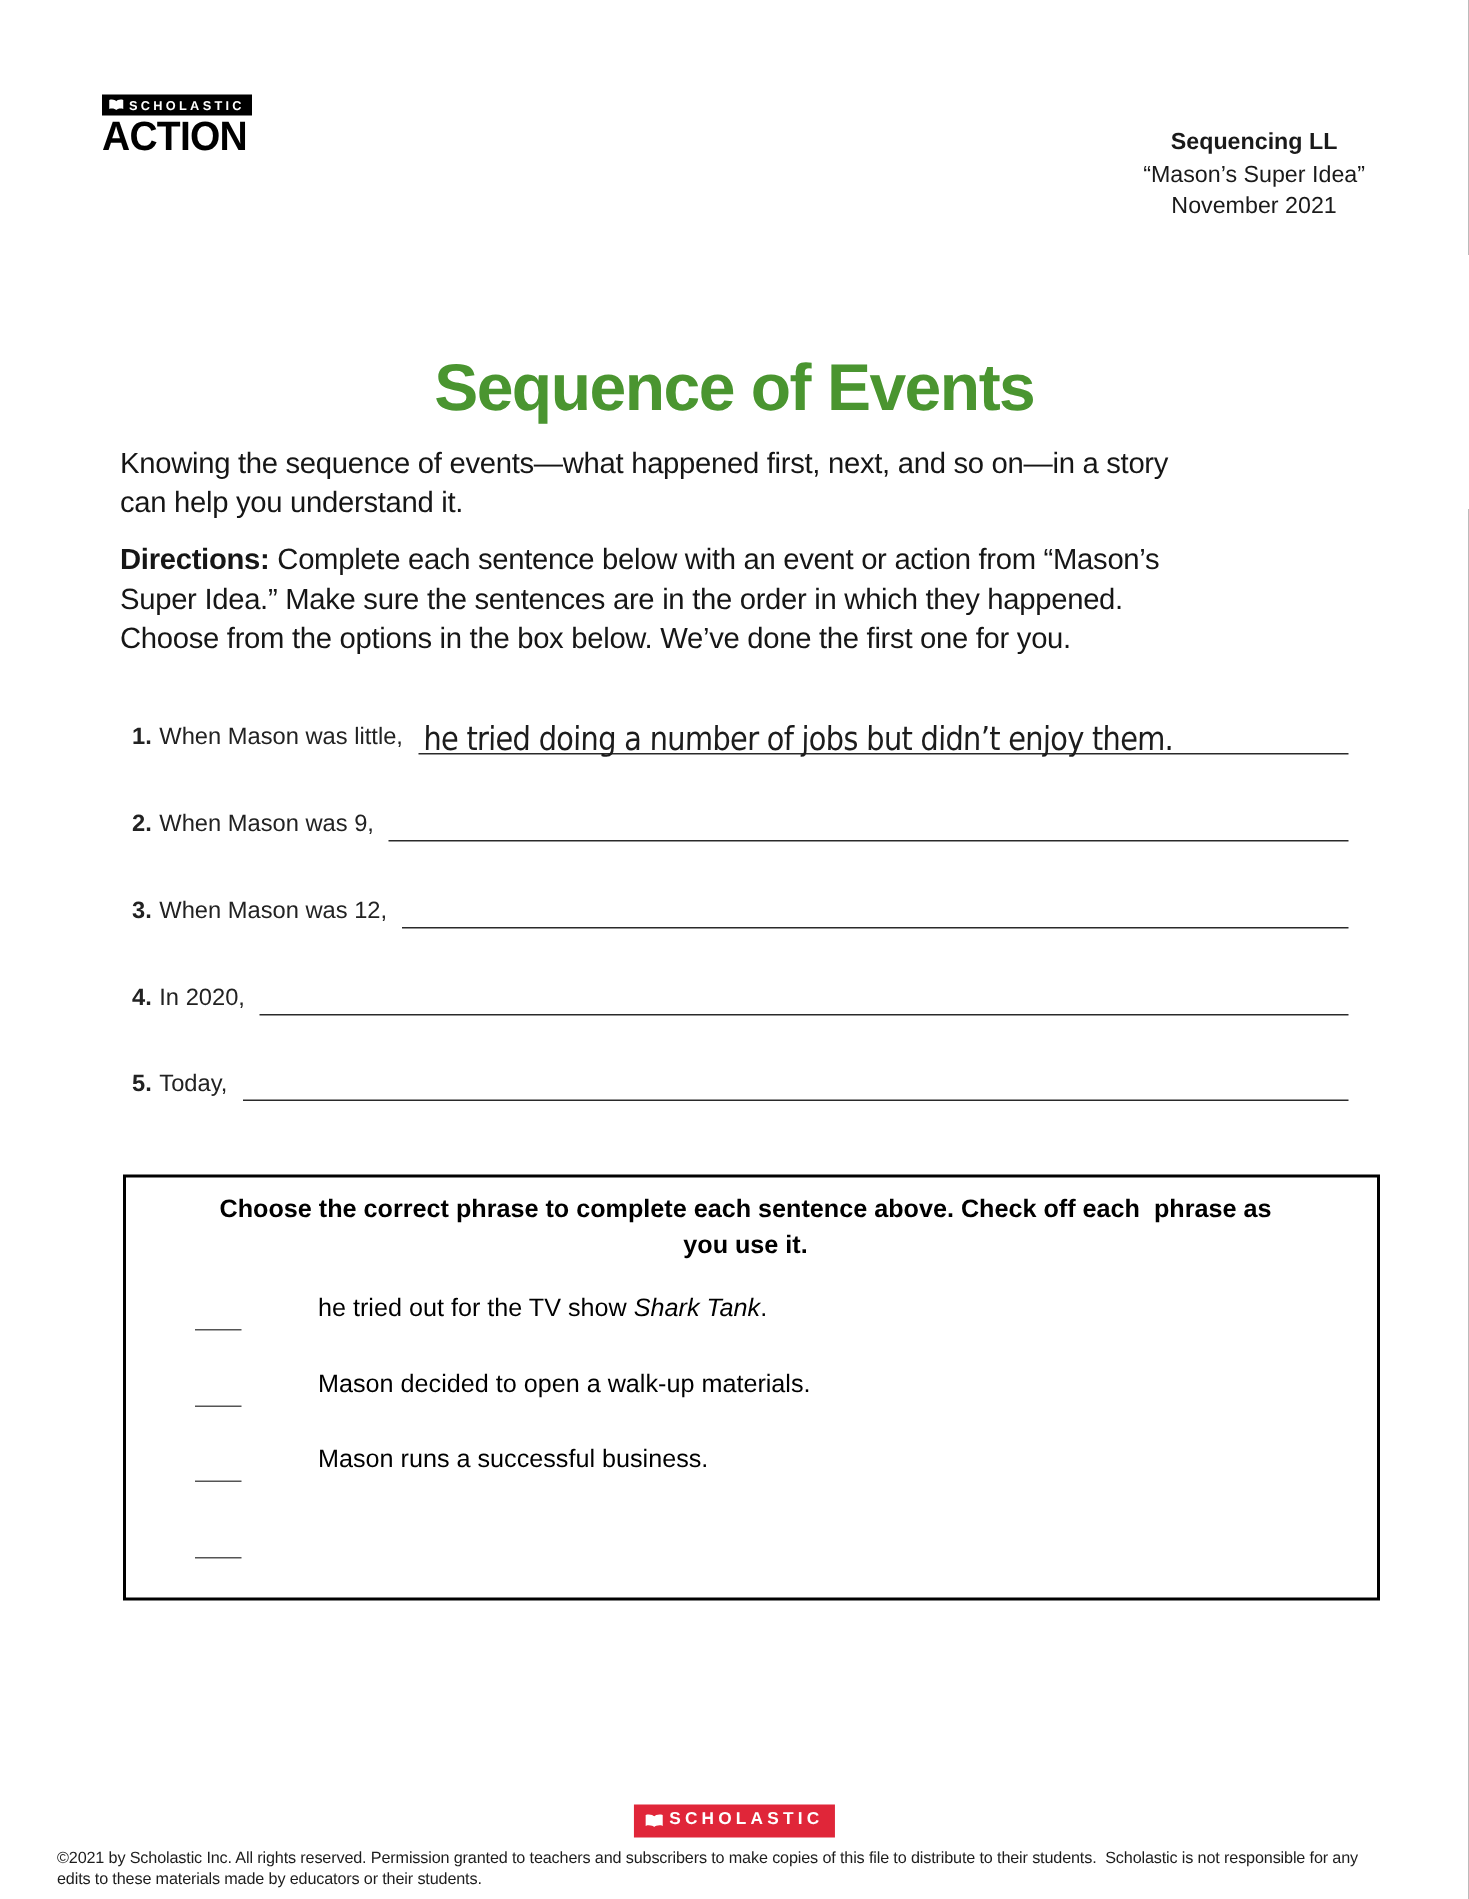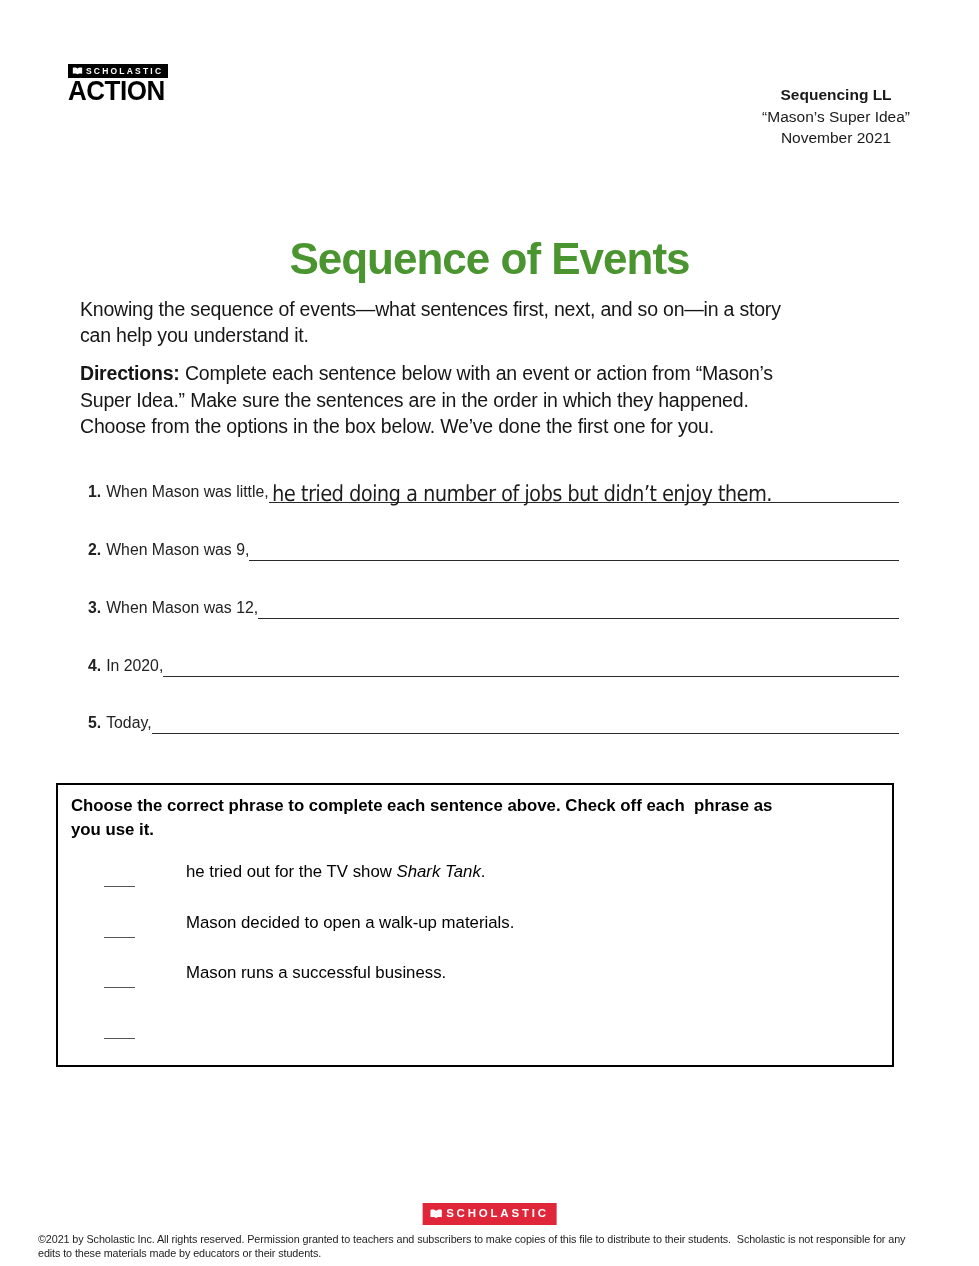--- a/index.html
+++ b/index.html
@@ -60,36 +60,37 @@
 
   
   .item {
     position:absolute; left:88px; right:80px;
     display:flex; align-items:flex-end;
     font-size:15.8px; color:#222;
   }
   .item .num { font-weight:bold; margin-right:5px; line-height:22px; }
   .item .itxt { white-space:nowrap; line-height:22px; }
   .item .iline {
-    flex:1; margin-left:0; height:22px;
+    flex:1; margin-left:10px; height:22px;
     border-bottom:1.6px solid #2a2a2a; position:relative;
   }
   .answer {
     position:absolute; left:3px; bottom:-4px;
     font-family:"DejaVu Sans", sans-serif;
     font-size:22px; letter-spacing:-0.6px; white-space:nowrap;
     color:#1c1c1c;
     transform:scaleX(0.88) skewX(-1deg); transform-origin:left bottom;
   }
 
   
   .cbox {
-    position:absolute; left:56px; top:783px;
+    position:absolute; left:82px; top:783px;
     width:838px; height:284px;
     border:2px solid #000;
+    text-align:center;
   }
   .cbox-header {
     position:absolute; left:13px; top:9px; width:800px;
     font-weight:bold; font-size:16.8px; line-height:23.5px;
     white-space:pre-wrap; color:#000;
   }
   .choice { position:absolute; left:0; display:flex; align-items:flex-start; }
   .check-blank {
     display:inline-block; width:31px; height:26px;
     border-bottom:1.6px solid #555; margin-left:46px;
@@ -132,21 +133,21 @@
 
   <div class="header-meta">
     <div class="m1">Sequencing LL</div>
     <div>“Mason’s Super Idea”</div>
     <div>November 2021</div>
   </div>
 
 
   <h1 class="title">Sequence of Events</h1>
 
-  <p class="intro">Knowing the sequence of events—what sentences first, next, and so on—in a story
+  <p class="intro">Knowing the sequence of events—what happened first, next, and so on—in a story
 can help you understand it.</p>
 
   <p class="directions"><b>Directions:</b> <span>Complete each sentence below with an event or action from “Mason’s
 Super Idea.” Make sure the sentences are in the order in which they happened.
 Choose from the options in the box below. We’ve done the first one for you.</span></p>
 
   <div class="item" style="top:481px">
     <span class="num">1.</span>
     <span class="itxt">When Mason was little,</span>
     <span class="iline">

